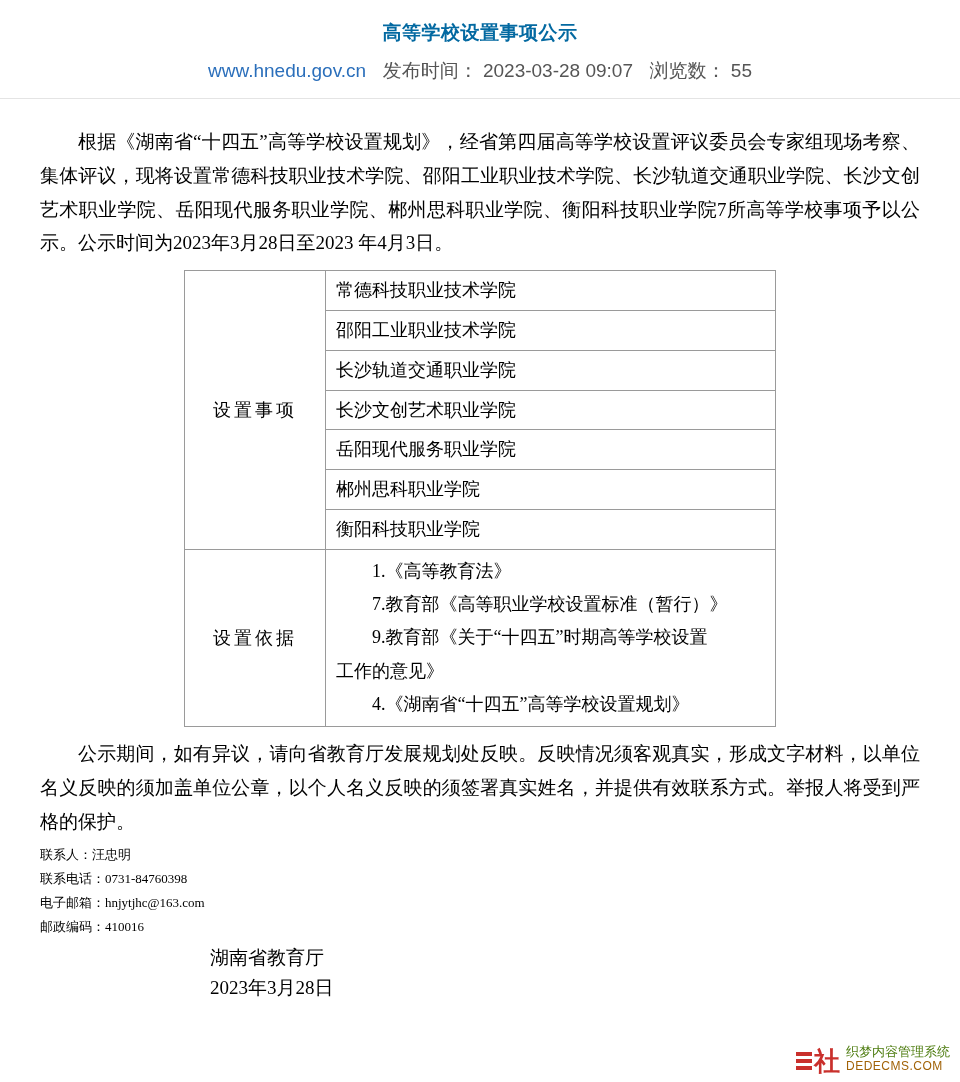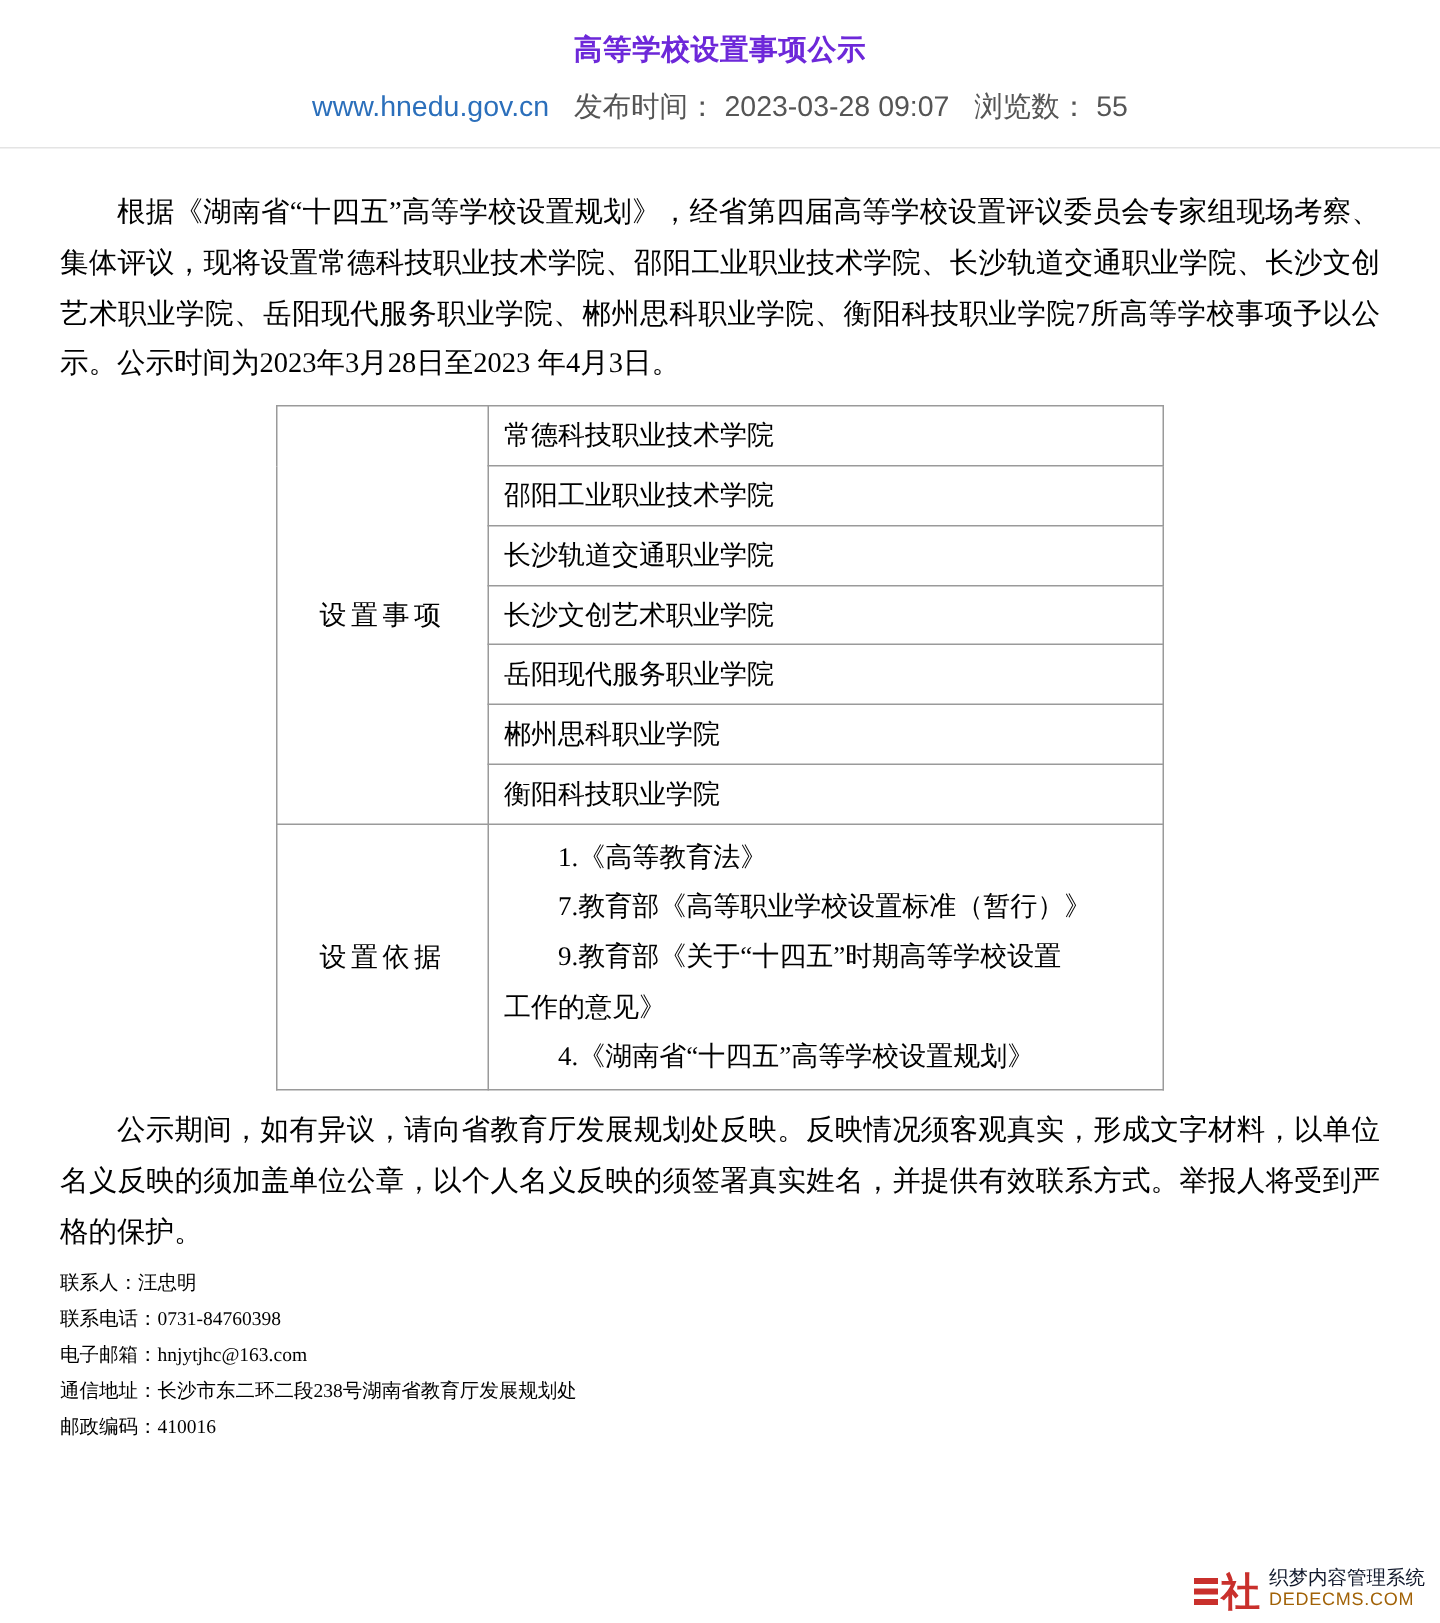--- a/index.html
+++ b/index.html
@@ -20,21 +20,21 @@
   }
   .title-bar {
     padding-top: 20px;
     padding-bottom: 12px;
     text-align: center;
   }
   .doc-title {
     font-family: "Liberation Sans", sans-serif;
     font-size: 19px;
     font-weight: bold;
-    color: #6d28d9;
+    color: #0369a1;
     letter-spacing: 0.5px;
   }
   .meta-bar {
     text-align: center;
     font-family: "Liberation Sans", sans-serif;
     font-size: 19px;
     color: #555555;
     padding-bottom: 14px;
     border-bottom: 1px solid #e4e4e4;
   }
@@ -148,21 +148,21 @@
     font-family: "Liberation Sans", sans-serif;
   }
   .logo-text {
     display: flex;
     flex-direction: column;
     line-height: 1.15;
   }
   .logo-text .line1 {
     font-family: "Liberation Sans", sans-serif;
     font-size: 13px;
-    color: #0f172a;
+    color: #4d7c0f;
   }
   .logo-text .line2 {
     font-family: "Liberation Sans", sans-serif;
     font-size: 12px;
     color: #a16207;
     letter-spacing: 0.5px;
   }
 </style>
 </head>
 <body>
@@ -225,24 +225,27 @@
         </tbody>
       </table>
     </div>
 
     <p class="body-text">公示期间，如有异议，请向省教育厅发展规划处反映。反映情况须客观真实，形成文字材料，以单位名义反映的须加盖单位公章，以个人名义反映的须签署真实姓名，并提供有效联系方式。举报人将受到严格的保护。</p>
 
     <div class="contact-block">
       <p class="contact-line">联系人：汪忠明</p>
       <p class="contact-line">联系电话：0731-84760398</p>
       <p class="contact-line">电子邮箱：hnjytjhc@163.com</p>
-      <p class="contact-line">通信地址：长沙市东二环二段238号湖南省教育厅发展规划处</p>
       <p class="contact-line">邮政编码：410016</p>
     </div>
 
+    <div class="signature">
+      <p class="sign-line">湖南省教育厅</p>
+      <p class="sign-line">2023年3月28日</p>
+    </div>
 
   </div>
 
   <div class="footer-logo">
     <div class="logo-mark">
       <span class="bars">
           <i></i>
           <i></i>
           <i></i>
         </span>

